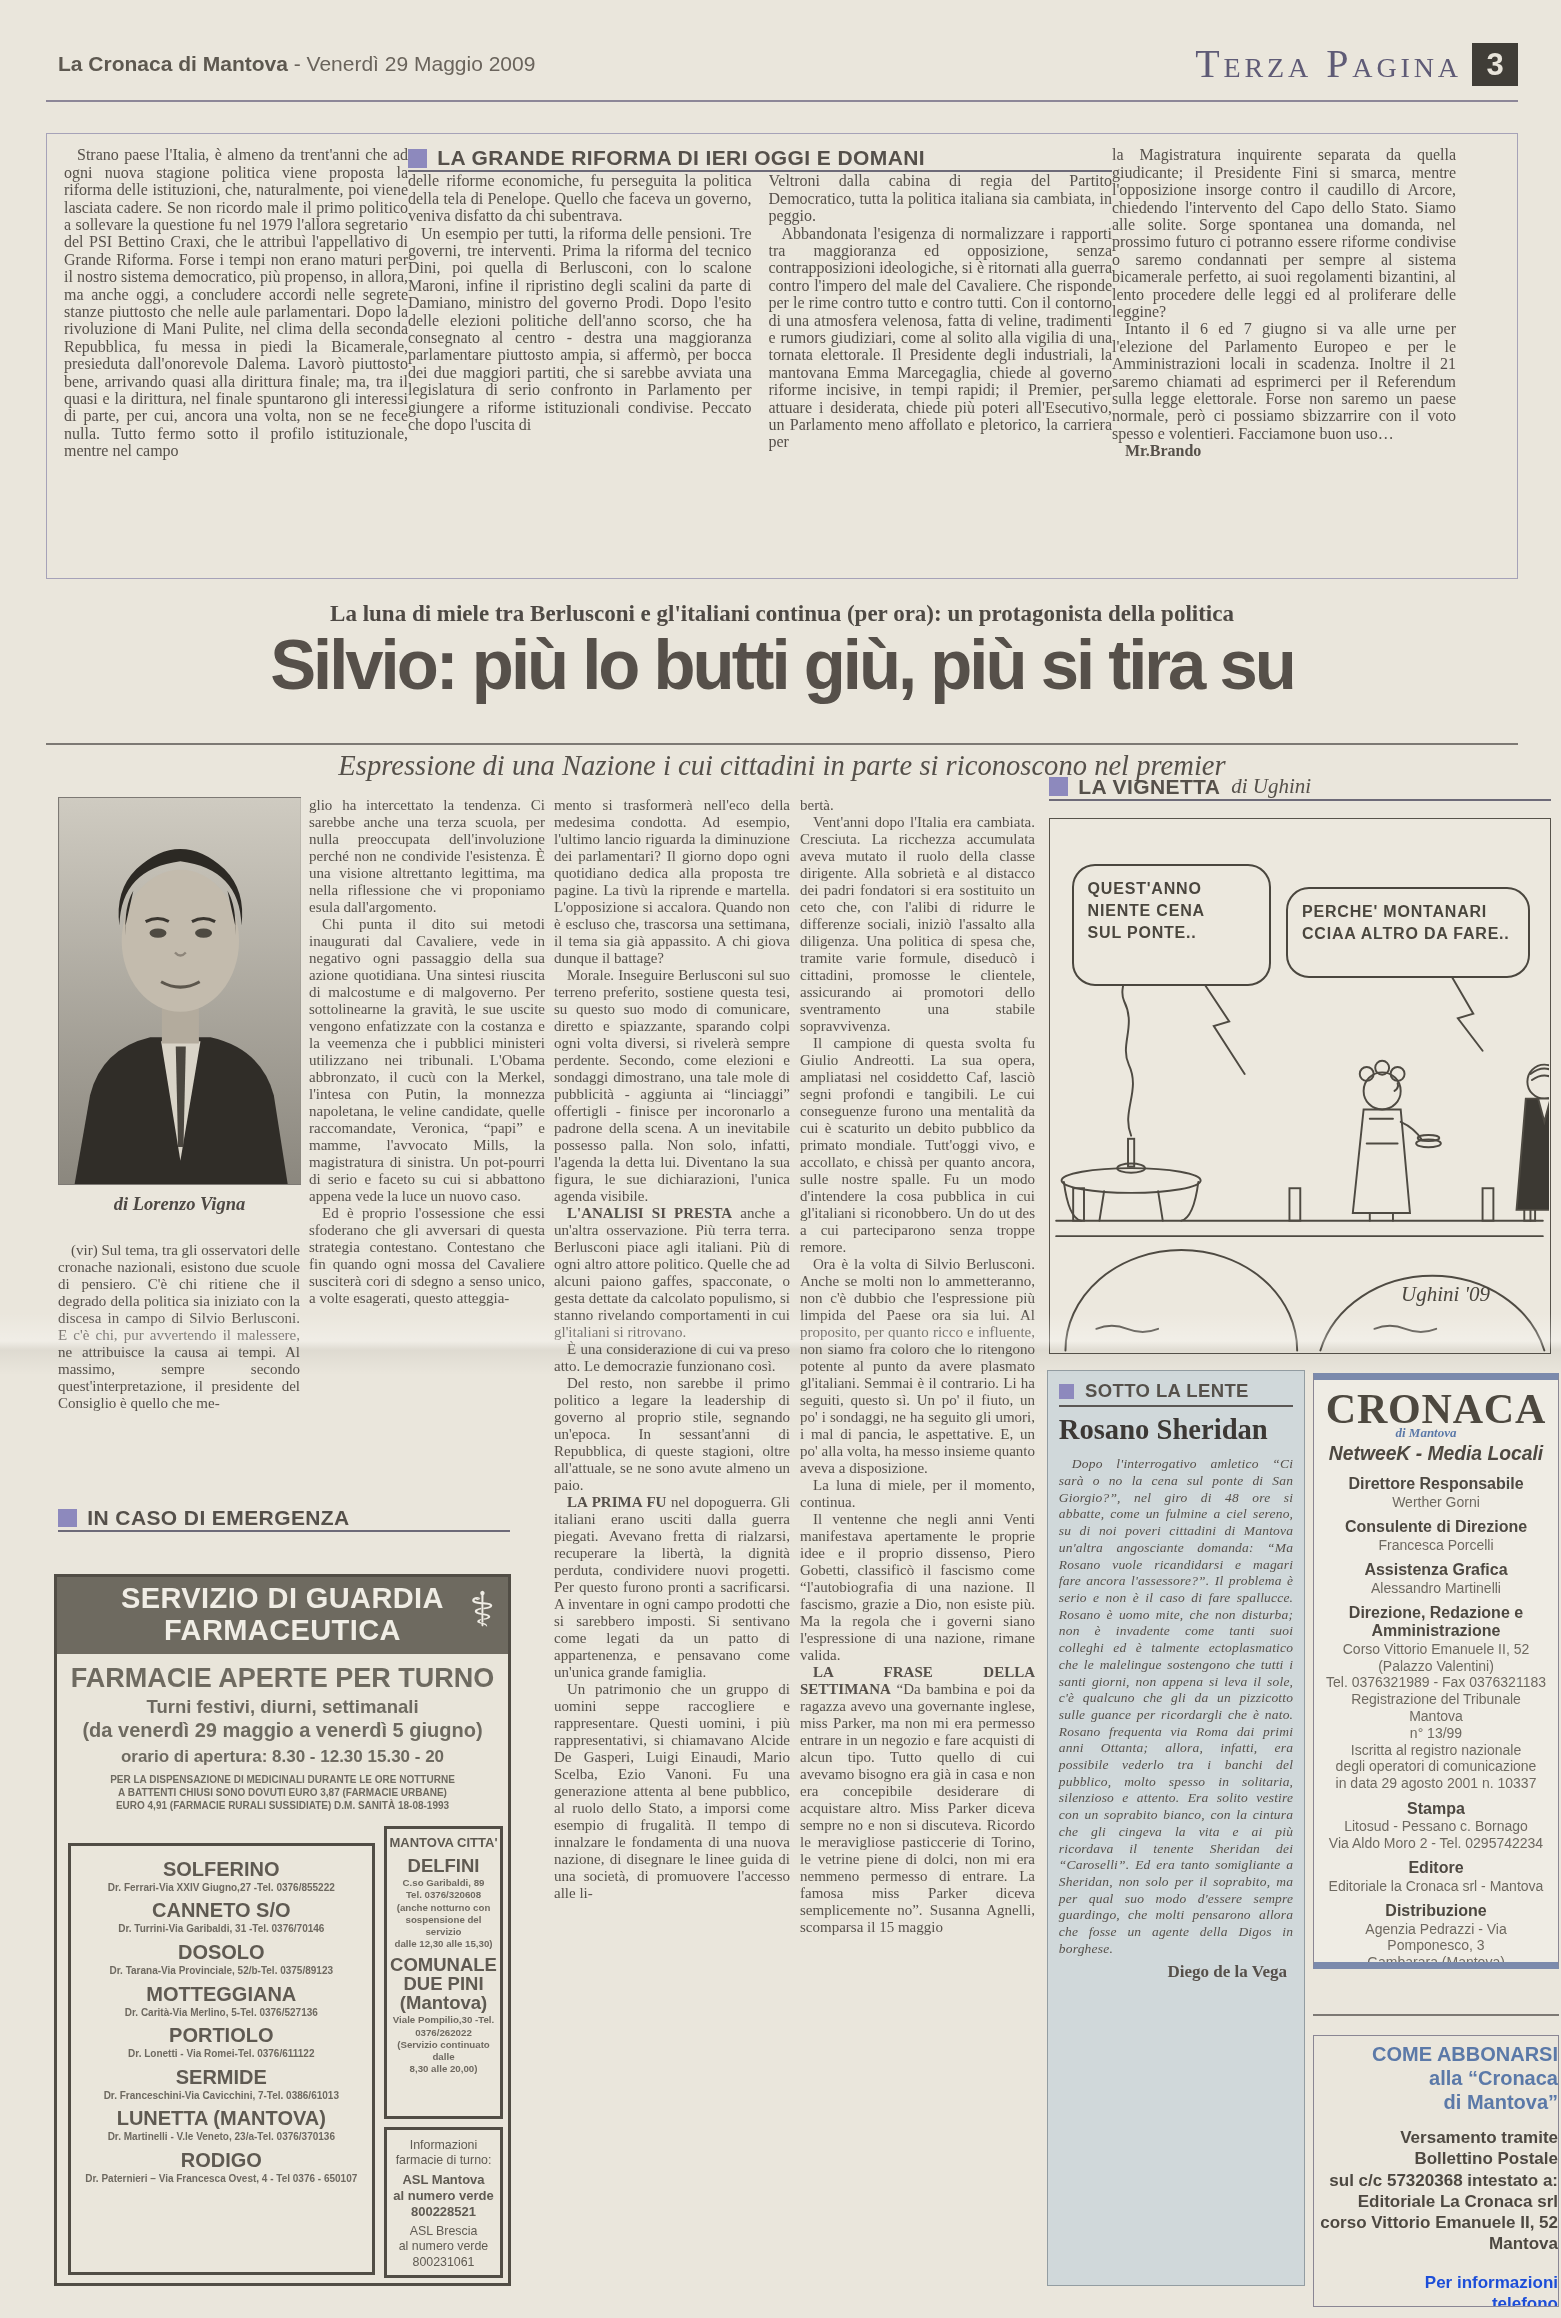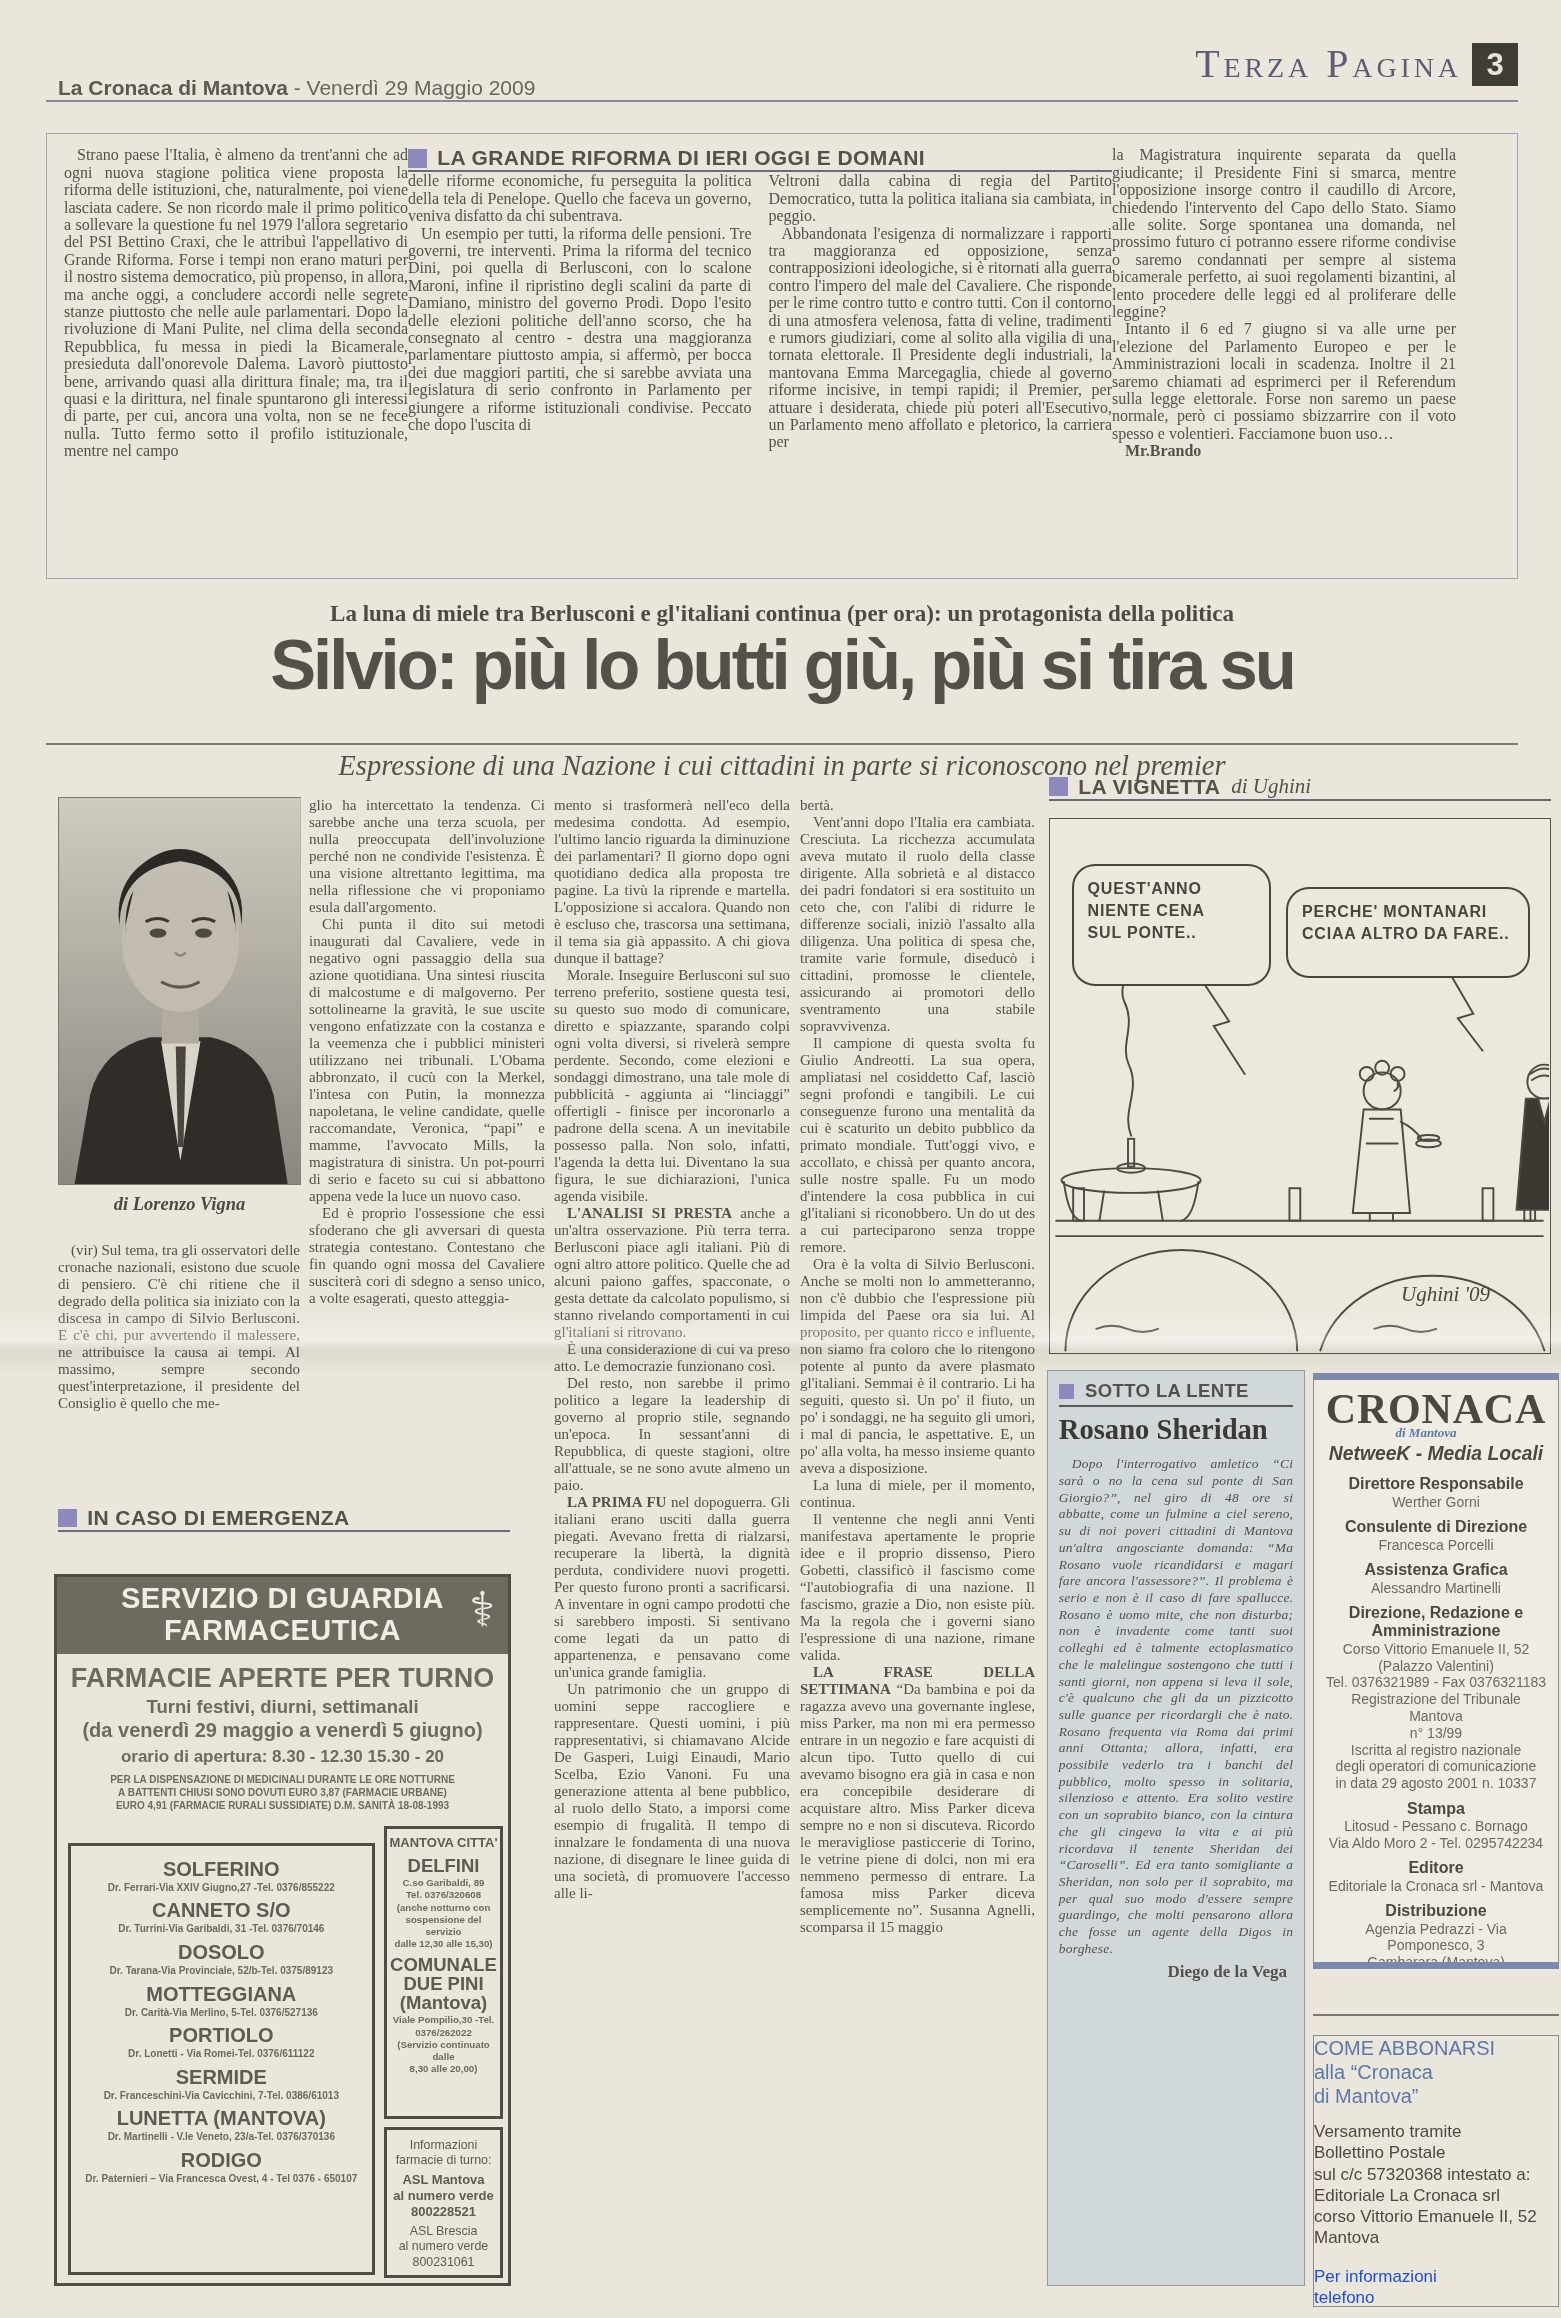--- a/index.html
+++ b/index.html
@@ -6,21 +6,21 @@
   html,body{margin:0;padding:0}
   body{width:1562px;height:2319px;background:#eae6dc;font-family:"Liberation Serif",serif;color:#56504a;position:relative;overflow:hidden}
   .abs{position:absolute}
   .jp{text-align:justify}
   p{margin:0;text-indent:13px}
   p.noind{text-indent:0}
   .lead{font-weight:bold}
   .pre{white-space:pre-line}
 
   
-  .hdr-left{left:58px;top:76px;font-family:"Liberation Sans",sans-serif;font-size:21px;color:#6a645c}
+  .hdr-left{left:58px;top:52px;font-family:"Liberation Sans",sans-serif;font-size:21px;color:#6a645c}
   .hdr-left b{color:#5d5850}
   .terza{right:100px;top:40px;font-size:40px;font-variant:small-caps;letter-spacing:3.9px;color:#5f5b76}
   .pgnum{left:1472px;top:43px;width:46px;height:43px;background:#403d37;color:#e8e4da;font-family:"Liberation Sans",sans-serif;font-weight:bold;font-size:31px;display:flex;align-items:center;justify-content:center}
   .hdr-rule{left:46px;top:100px;width:1472px;height:1.5px;background:#8d8798}
 
   
   .kicker{display:flex;align-items:center;gap:10.8px;border-bottom:2.3px solid #6d6a78;padding-bottom:0}
   .ksq{width:18.5px;height:18.5px;background:#8d89bd;flex:0 0 auto}
   .ktxt{font-family:"Liberation Sans",sans-serif;font-weight:bold;font-size:21px;color:#55504a;letter-spacing:0.4px;white-space:nowrap}
   .kby{font-size:21px;font-style:italic;color:#55504a;white-space:nowrap}
@@ -68,21 +68,21 @@
   
   .mastbox{left:1313px;top:1373px;width:246px;height:596px;background:#efece4;border:1.5px solid #8a8694;border-top:7.7px solid #7b8aac;border-bottom:7.7px solid #7b8aac;text-align:center;padding:7.7px 9.3px;overflow:hidden}
   .logo{font-size:42px;font-weight:bold;color:#4d483f;letter-spacing:0.8px;line-height:1}
   .logosub{font-size:13px;font-style:italic;font-weight:bold;color:#5b79a8;margin-top:-4.6px;padding-right:20px}
   .tagline{font-family:"Liberation Sans",sans-serif;font-style:italic;font-weight:bold;font-size:19.3px;color:#4d4841;margin:1.5px 0 10.8px}
   .mrole{font-family:"Liberation Sans",sans-serif;font-weight:bold;font-size:16px;color:#4d4841;line-height:1.15}
   .mlines{font-family:"Liberation Sans",sans-serif;font-size:14px;color:#6e6960;line-height:1.2;margin-bottom:7.7px}
 
   
   .abbrule{left:1313px;top:2014px;width:246px;height:1.5px;background:#7d7974}
-  .abbox{left:1313px;top:2035px;width:246px;height:272px;border:1.5px solid #8a8694;text-align:left;font-family:"Liberation Sans",sans-serif;font-weight:normal;padding-top:0;overflow:hidden}
+  .abbox{left:1313px;top:2035px;width:246px;height:272px;border:1.5px solid #8a8694;text-align:right;font-family:"Liberation Sans",sans-serif;font-weight:bold;padding-top:6px;overflow:hidden}
   .abtitle{font-size:20px;color:#5b79a8;line-height:1.2}
   .abbody{font-size:17px;color:#4d4841;line-height:1.25;margin-top:13px}
   .abinfo{font-size:17px;color:#1d4ed8;line-height:1.25;margin-top:17px}
 
   
   .emk{left:58px;top:1506px;width:452px}
   .embox{left:54px;top:1574px;width:457px;height:712px;border:3.1px solid #514d45;background:#e9e5da;overflow:hidden}
   .emband{position:relative;height:77px;background:#6e6a60;color:#f0ede5;text-align:center;font-family:"Liberation Sans",sans-serif;font-weight:bold;font-size:29px;line-height:1.1;padding-top:6.2px;letter-spacing:0.4px}
   .caduceus{position:absolute;right:12.4px;top:9.3px;font-size:48px;line-height:1;font-weight:normal}
   .emt1{text-align:center;font-family:"Liberation Sans",sans-serif;font-weight:bold;font-size:27px;color:#6e6a60;margin-top:9.3px}

